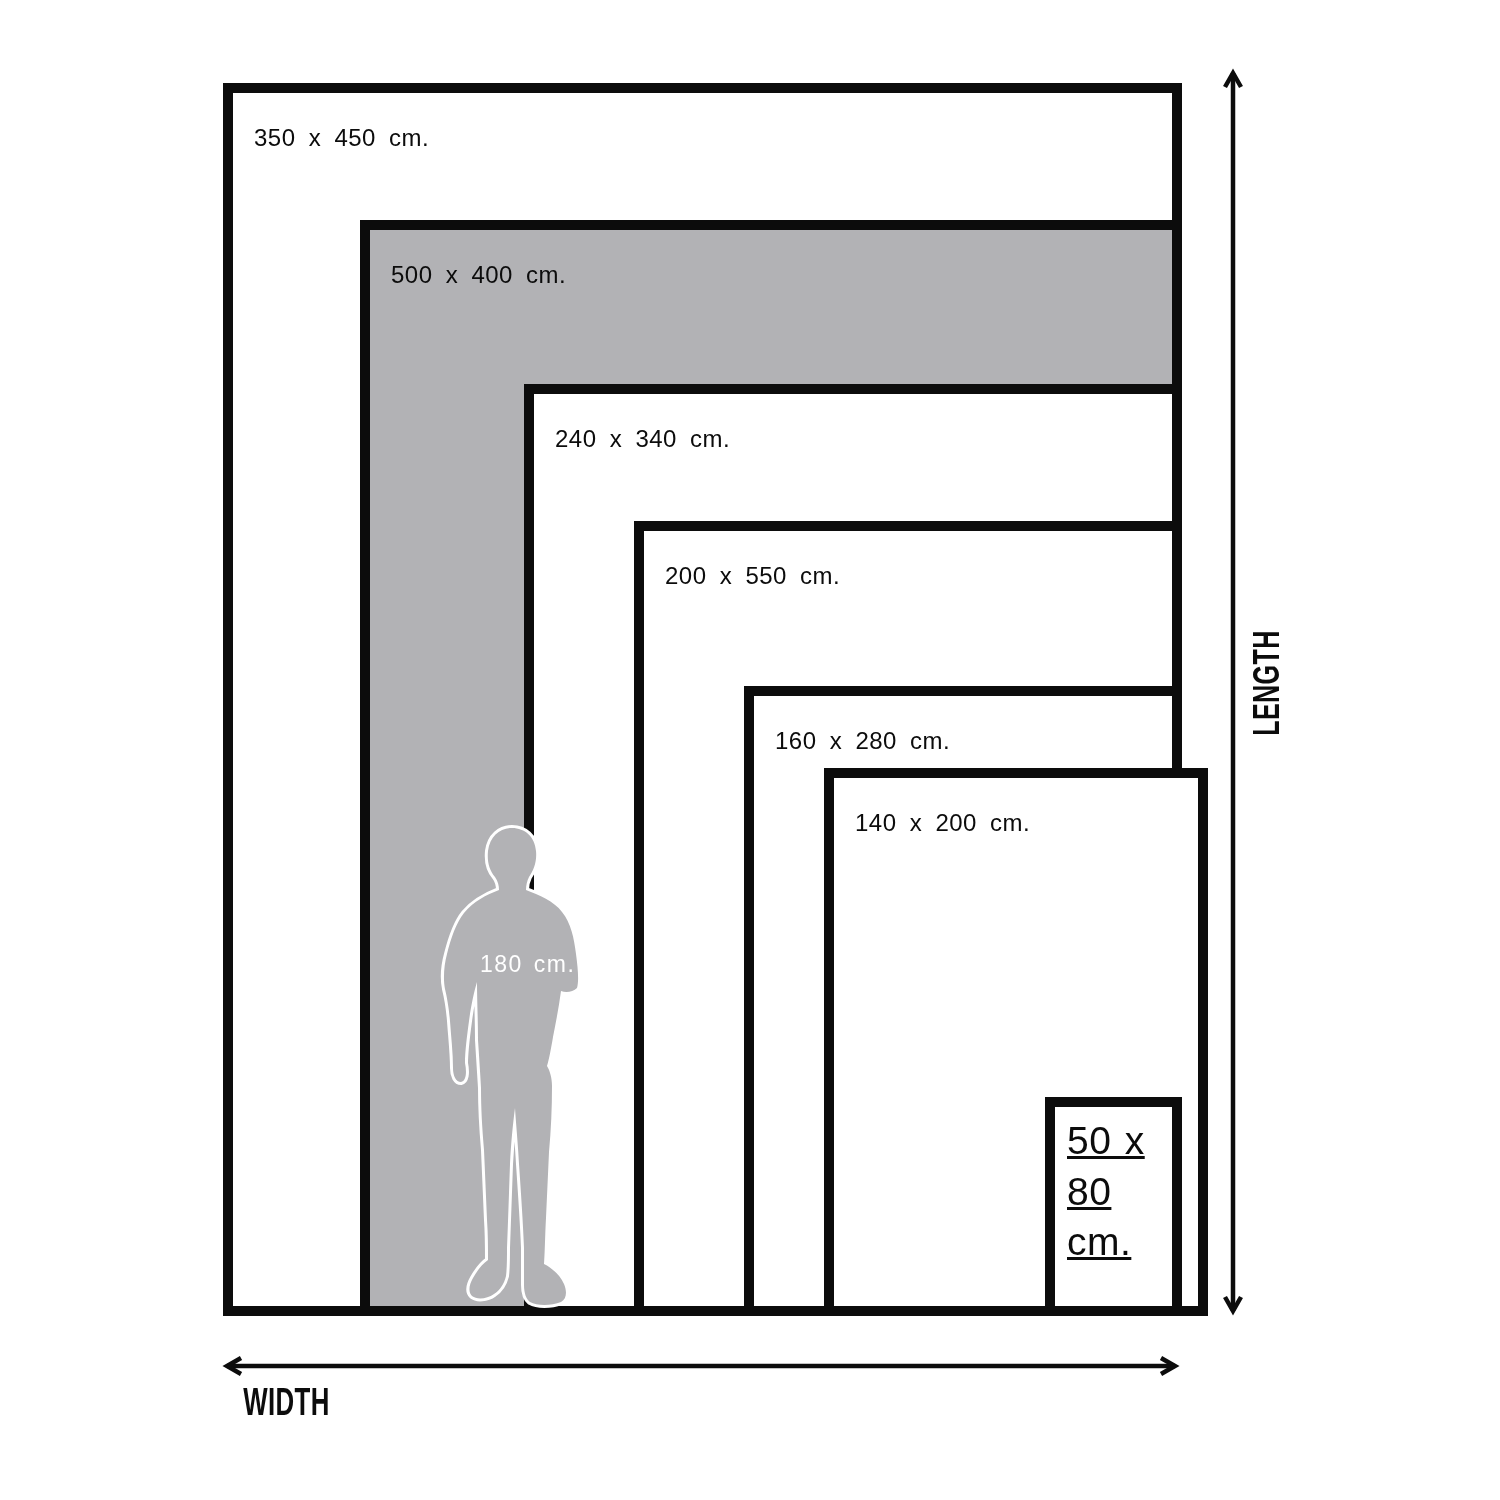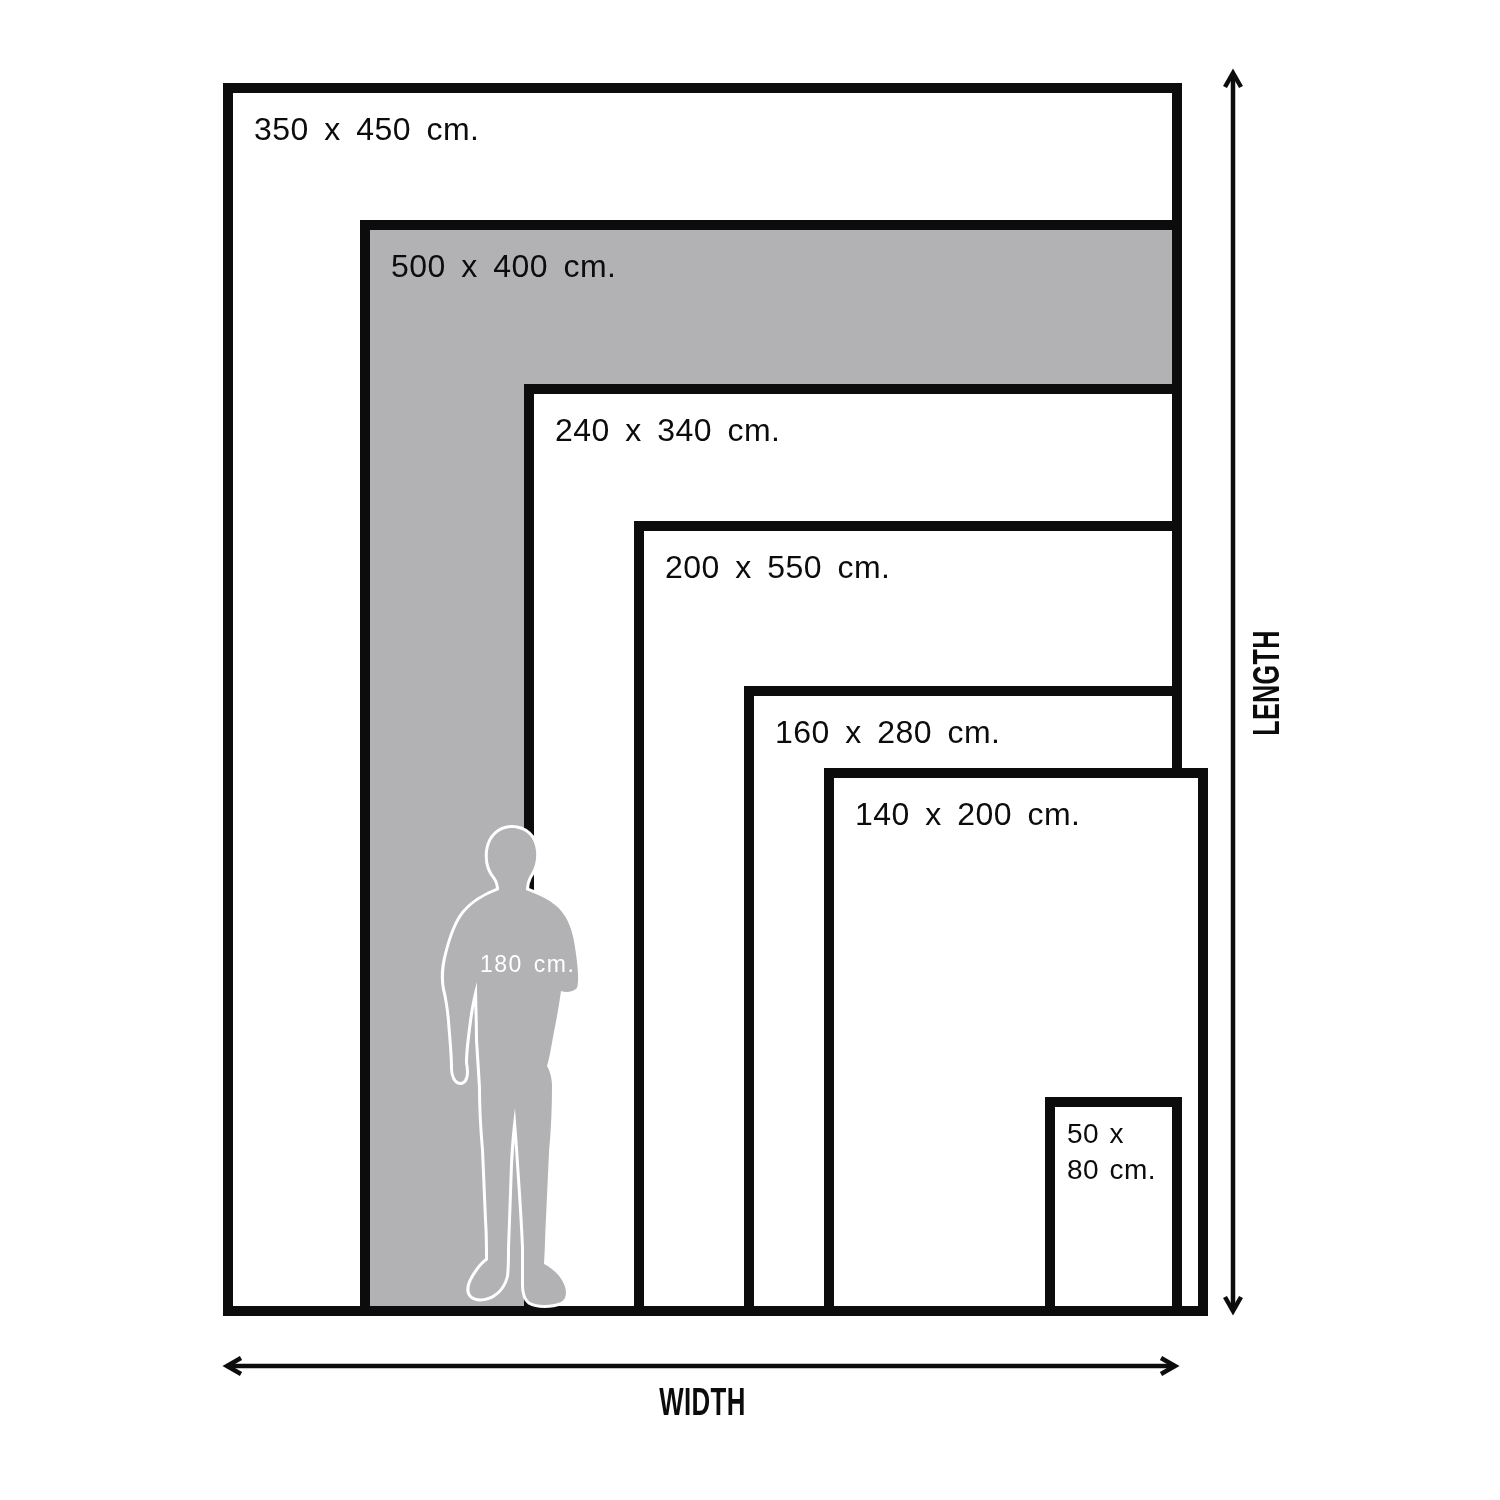--- a/index.html
+++ b/index.html
@@ -19,31 +19,32 @@
 
   
   .size-rect {
     position: absolute;
     box-sizing: border-box;
     border: 10px solid var(--ink);
     background: #ffffff;
   }
   .size-rect.highlight { background: var(--gray); }
   .size-label {
-    font-size: 32px;
+    font-size: 24px;
     color: var(--ink);
-    padding: 16px 21px;
+    padding: 29px 21px;
     letter-spacing: 0.5px;
     word-spacing: 6px;
     line-height: 1.3;
   }
   .size-rect.small .size-label {
     padding: 9px 6px 9px 12px;
     word-spacing: 2px;
-    font-size: 28px;
+    font-size: 39px;
+    text-decoration: underline;
   }
 
   
   #person { position: absolute; left: 424px; top: 820px; z-index: 5; }
   .person-path {
     fill: var(--gray);
     stroke: #ffffff;
     stroke-width: 6;
     stroke-linejoin: round;
     stroke-linecap: round;
@@ -60,21 +61,21 @@
   
   .axis-arrow { position: absolute; }
   #width-arrow  { left: 220px; top: 1355px; }
   #length-arrow { left: 1222px; top: 66px; }
   .arrow-stroke { stroke: var(--ink); stroke-width: 4.5; fill: none; }
 
   
   #width-label-wrap {
     position: absolute;
     left: 223px; top: 1381px; width: 959px;
-    text-align: center;
+    text-align: left;
   }
   #width-label {
     display: inline-block;
     font-weight: bold;
     font-size: 38px;
     letter-spacing: 0.5px;
     color: var(--ink);
     transform: scaleX(0.68);
   }
   #length-label {

